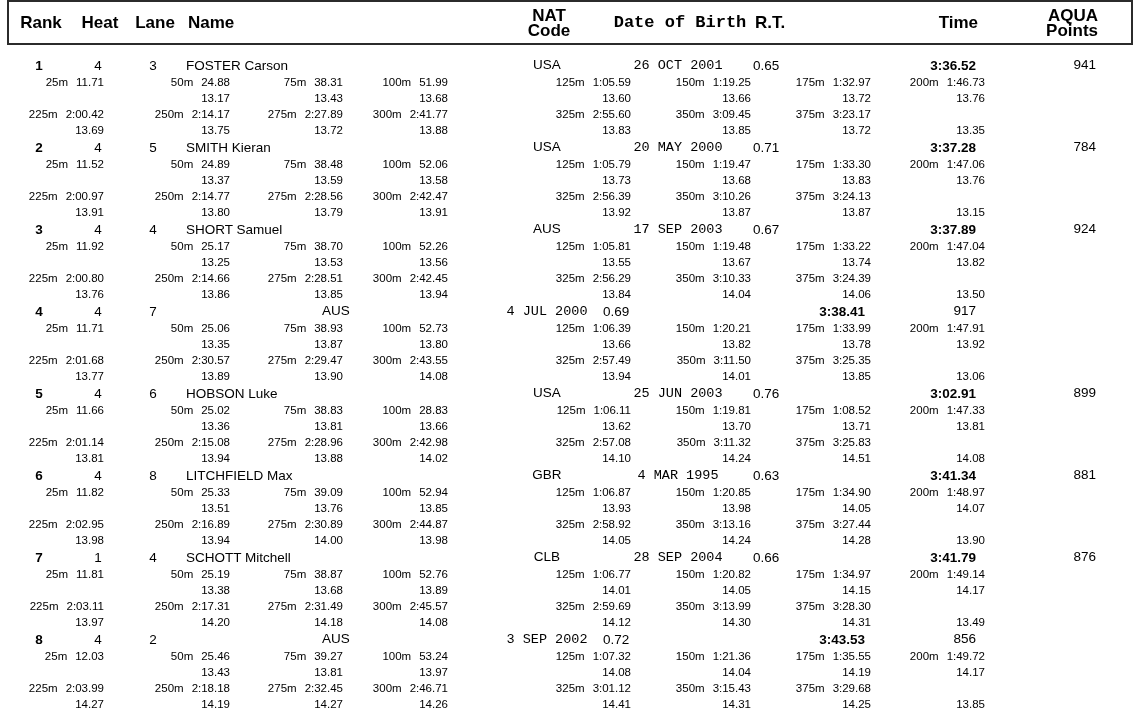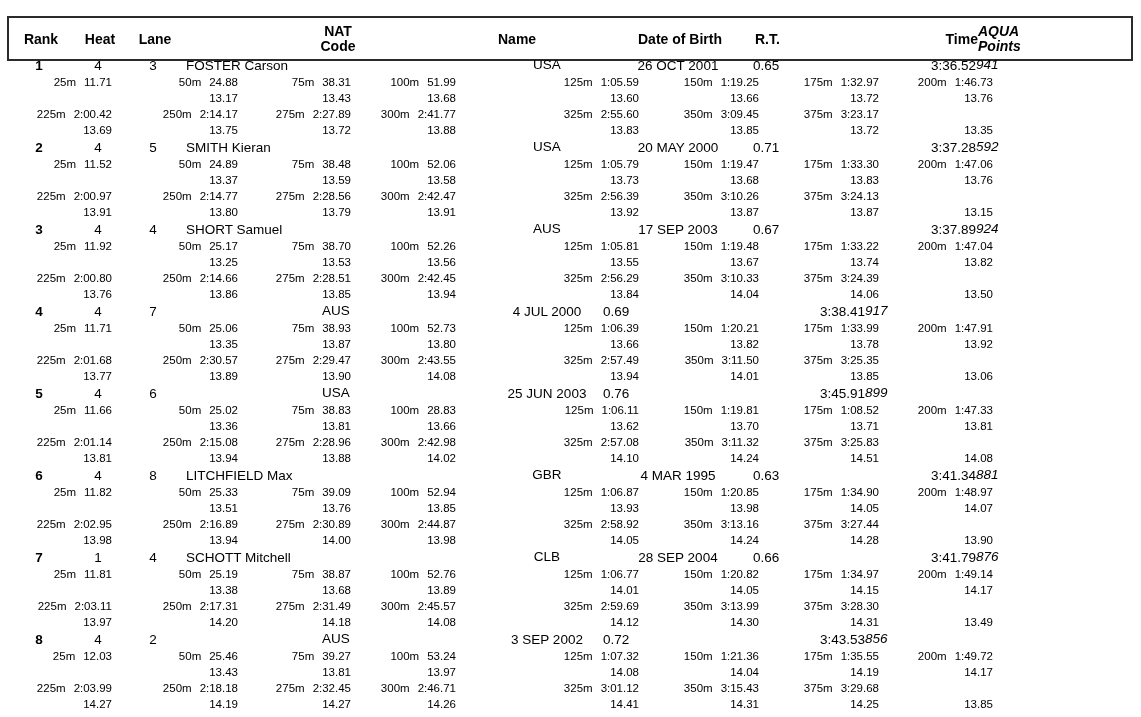--- a/index.html
+++ b/index.html
@@ -6,61 +6,61 @@
   body {
     width:1141px; height:717px; background:#ffffff; color:#000;
     font-family:"Liberation Sans", sans-serif; position:relative; overflow:hidden;
   }
   
   .cols9 {
     display:grid;
     grid-template-columns:64px 54px 56px 310px 112px 150px 112px 111px 120px;
   }
   .header-box {
-    position:absolute; left:7px; top:16px; width:1122px; height:41px;
+    position:absolute; left:7px; top:0; width:1122px; height:41px;
     border:2px solid #2b2b2b; align-items:center;
-    font-weight:bold; font-size:14px;
+    font-weight:bold; font-size:17px;
   }
   .hcell { white-space:nowrap; }
   .c-rank, .c-heat, .c-lane { text-align:center; }
   .c-name { text-align:left; padding-left:5px; }
   .c-nat  { text-align:center; line-height:15px; }
-  .c-dob  { text-align:center; }
+  .c-dob  { text-align:center;font-family:Liberation Mono, monospace; }
   .c-rt   { text-align:left; }
   .c-time { text-align:right; }
-  .c-points { text-align:left; line-height:15px;font-style:italic; }
+  .c-points { text-align:right; line-height:15px; }
 
   #rows { position:absolute; left:0; top:57px; width:1141px; }
   .row-block { margin-bottom:1px; }
   .info-line {
     padding-left:7px; font-size:13.5px; height:17px; line-height:17px;
   }
   .info-line .c-rank { font-weight:bold; }
   .info-line .c-name { font-weight:normal; }
-  .info-line .c-time { font-weight:normal;text-align:right; }
+  .info-line .c-time { font-weight:bold;text-align:right; }
   .sgrid {
     display:grid;
     grid-template-columns:88px 126px 113px 105px 183px 120px 120px 114px;
-    padding-left:24px; font-size:11.5px; height:16px; line-height:16px;
+    padding-left:16px; font-size:11.5px; height:16px; line-height:16px;
   }
   .scell { text-align:right; white-space:nowrap; }
   .scell .st { margin-left:8px; }
 </style>
 </head>
 <body>
 
 <div class="header-box cols9">
   <div class="hcell c-rank">Rank</div>
   <div class="hcell c-heat">Heat</div>
   <div class="hcell c-lane">Lane</div>
+  <div class="hcell c-name">Name</div>
   <div class="hcell c-nat">
     <div>NAT</div>
     <div>Code</div>
   </div>
-  <div class="hcell c-name">Name</div>
   <div class="hcell c-dob">Date of Birth</div>
   <div class="hcell c-rt">R.T.</div>
   <div class="hcell c-time">Time</div>
   <div class="hcell c-points">
     <div>AQUA</div>
     <div>Points</div>
   </div>
 </div>
 
 <div id="rows">
@@ -121,21 +121,21 @@
   <div class="row-block">
     <div class="info-line cols9">
       <div class="c-rank">2</div>
       <div class="c-heat">4</div>
       <div class="c-lane">5</div>
       <div class="c-name">SMITH Kieran</div>
       <div class="c-nat">USA</div>
       <div class="c-dob">20 MAY 2000</div>
       <div class="c-rt">0.71</div>
       <div class="c-time">3:37.28</div>
-      <div class="c-points">592</div>
+      <div class="c-points">784</div>
     </div>
     <div class="sgrid">
       <div class="scell"><span class="sd">25m</span><span class="st">11.52</span></div>
       <div class="scell"><span class="sd">50m</span><span class="st">24.89</span></div>
       <div class="scell"><span class="sd">75m</span><span class="st">38.48</span></div>
       <div class="scell"><span class="sd">100m</span><span class="st">52.06</span></div>
       <div class="scell"><span class="sd">125m</span><span class="st">1:05.79</span></div>
       <div class="scell"><span class="sd">150m</span><span class="st">1:19.47</span></div>
       <div class="scell"><span class="sd">175m</span><span class="st">1:33.30</span></div>
       <div class="scell"><span class="sd">200m</span><span class="st">1:47.06</span></div>
@@ -277,24 +277,25 @@
       <div class="scell">13.85</div>
       <div class="scell">13.06</div>
     </div>
   </div>
 
   <div class="row-block">
     <div class="info-line cols9">
       <div class="c-rank">5</div>
       <div class="c-heat">4</div>
       <div class="c-lane">6</div>
+      <div class="c-name">HOBSON Luke</div>
       <div class="c-nat">USA</div>
       <div class="c-dob">25 JUN 2003</div>
       <div class="c-rt">0.76</div>
-      <div class="c-time">3:45.91</div>
+      <div class="c-time">3:02.91</div>
       <div class="c-points">899</div>
     </div>
     <div class="sgrid">
       <div class="scell"><span class="sd">25m</span><span class="st">11.66</span></div>
       <div class="scell"><span class="sd">50m</span><span class="st">25.02</span></div>
       <div class="scell"><span class="sd">75m</span><span class="st">38.83</span></div>
       <div class="scell"><span class="sd">100m</span><span class="st">28.83</span></div>
       <div class="scell"><span class="sd">125m</span><span class="st">1:06.11</span></div>
       <div class="scell"><span class="sd">150m</span><span class="st">1:19.81</span></div>
       <div class="scell"><span class="sd">175m</span><span class="st">1:08.52</span></div>

